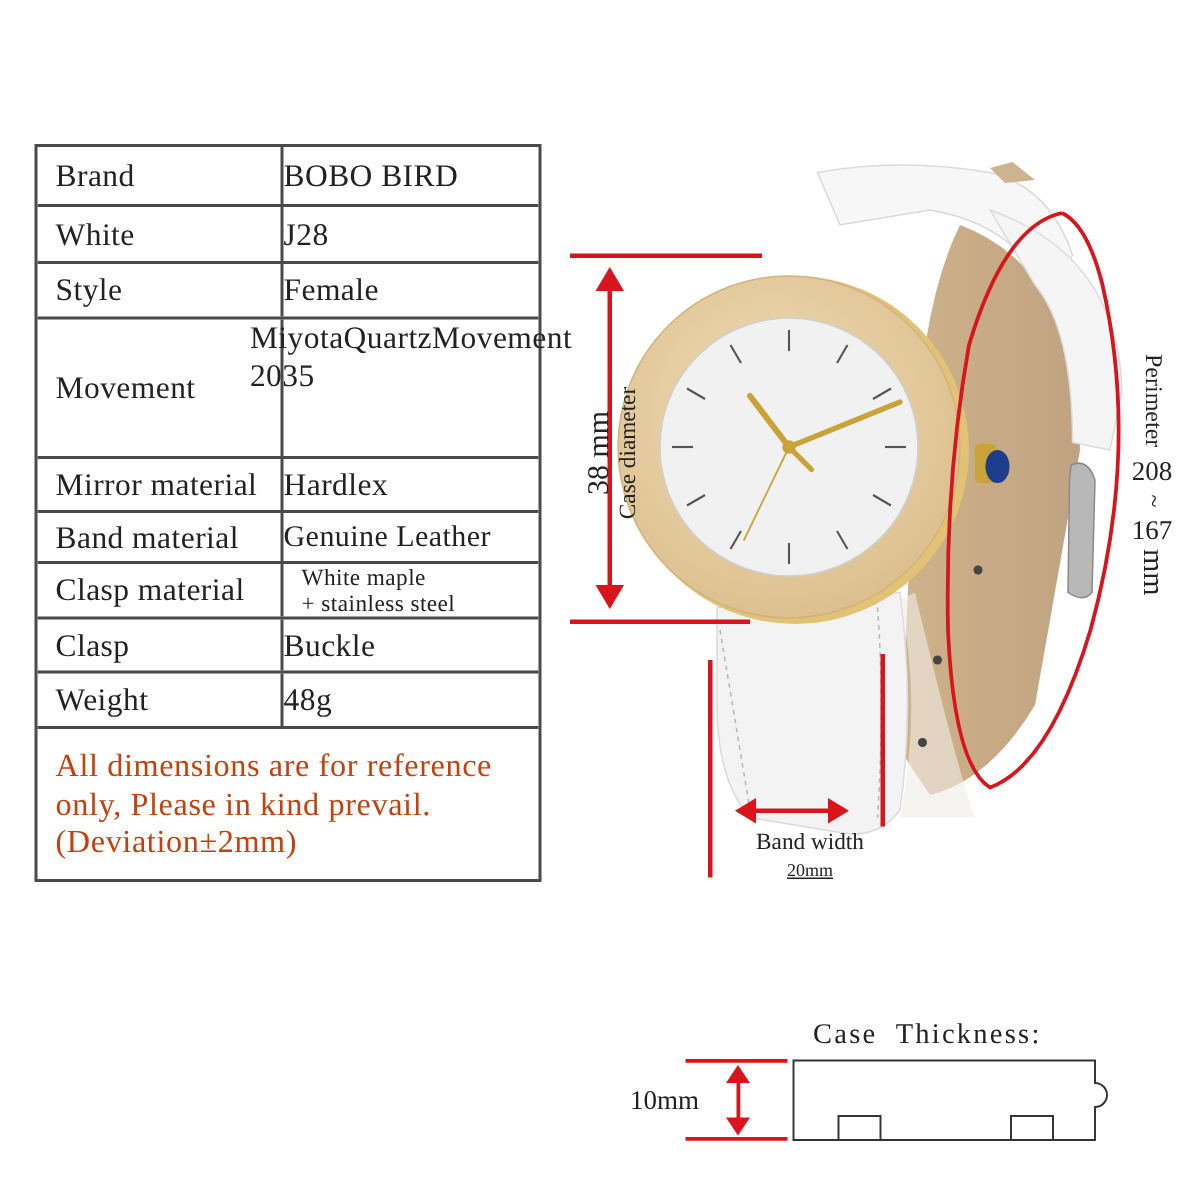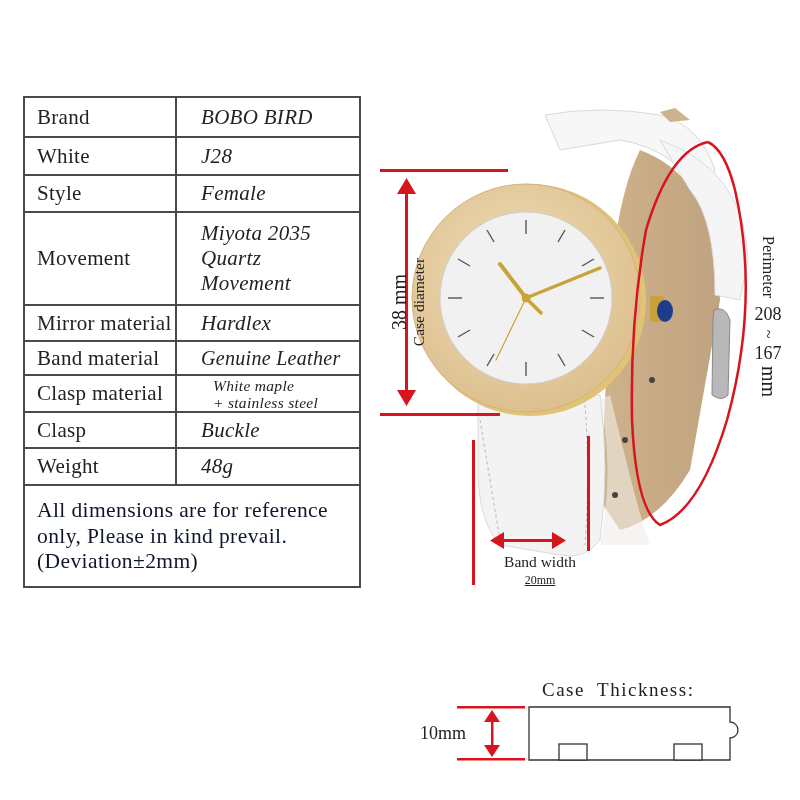--- a/index.html
+++ b/index.html
@@ -5,25 +5,25 @@
   html, body { margin: 0; padding: 0; background: #ffffff; }
   body { width: 800px; height: 800px; position: relative; overflow: hidden; font-family: "Liberation Serif", "DejaVu Serif", serif; color: #222; }
 
   
   .spec-table {
     position: absolute; left: 23px; top: 96px; width: 338px; height: 492px;
     border: 2px solid #4a4a4a; box-sizing: border-box;
   }
   .spec-row { position: absolute; left: 0; right: 0; border-bottom: 2px solid #4a4a4a; box-sizing: border-box; }
   .spec-key, .spec-val { position: absolute; top: 0; bottom: 0; display: flex; align-items: center; box-sizing: border-box; }
-  .spec-key { left: 0; width: 152px; border-right: 2px solid #4a4a4a; padding-left: 12px; font-size: 21px; letter-spacing: 0.3px; }
-  .spec-val { left: 164px; right: 0; padding-left: 12px; font-size: 21px; letter-spacing: 0.3px; line-height: 25px; font-style: italic; }
-  .spec-val.multi { flex-direction: column; align-items: flex-start; justify-content: center; }
+  .spec-key { left: 0; width: 164px; border-right: 2px solid #4a4a4a; padding-left: 12px; font-size: 21px; letter-spacing: 0.3px; }
+  .spec-val { left: 164px; right: 0; padding-left: 0; font-size: 21px; letter-spacing: 0.3px; line-height: 25px; }
+  .spec-val.multi { flex-direction: row; align-items: flex-start; justify-content: center; }
   .spec-val.small { font-size: 15.5px; line-height: 17px; flex-direction: column; align-items: flex-start; justify-content: center; margin-left: 12px; }
-  .note { position: absolute; left: 12px; top: 400px; color: #0f172a; font-size: 21.5px; line-height: 25.5px; letter-spacing: 0.4px; }
+  .note { position: absolute; left: 12px; top: 400px; color: #c2410c; font-size: 21.5px; line-height: 25.5px; letter-spacing: 0.4px; }
 </style>
 </head>
 <body>
 
 <div class="spec-table">
   <div class="spec-row" style="top:0;height:40px;">
     <div class="spec-key">Brand</div>
     <div class="spec-val">BOBO BIRD</div>
   </div>
   <div class="spec-row" style="top:40px;height:38px;">

